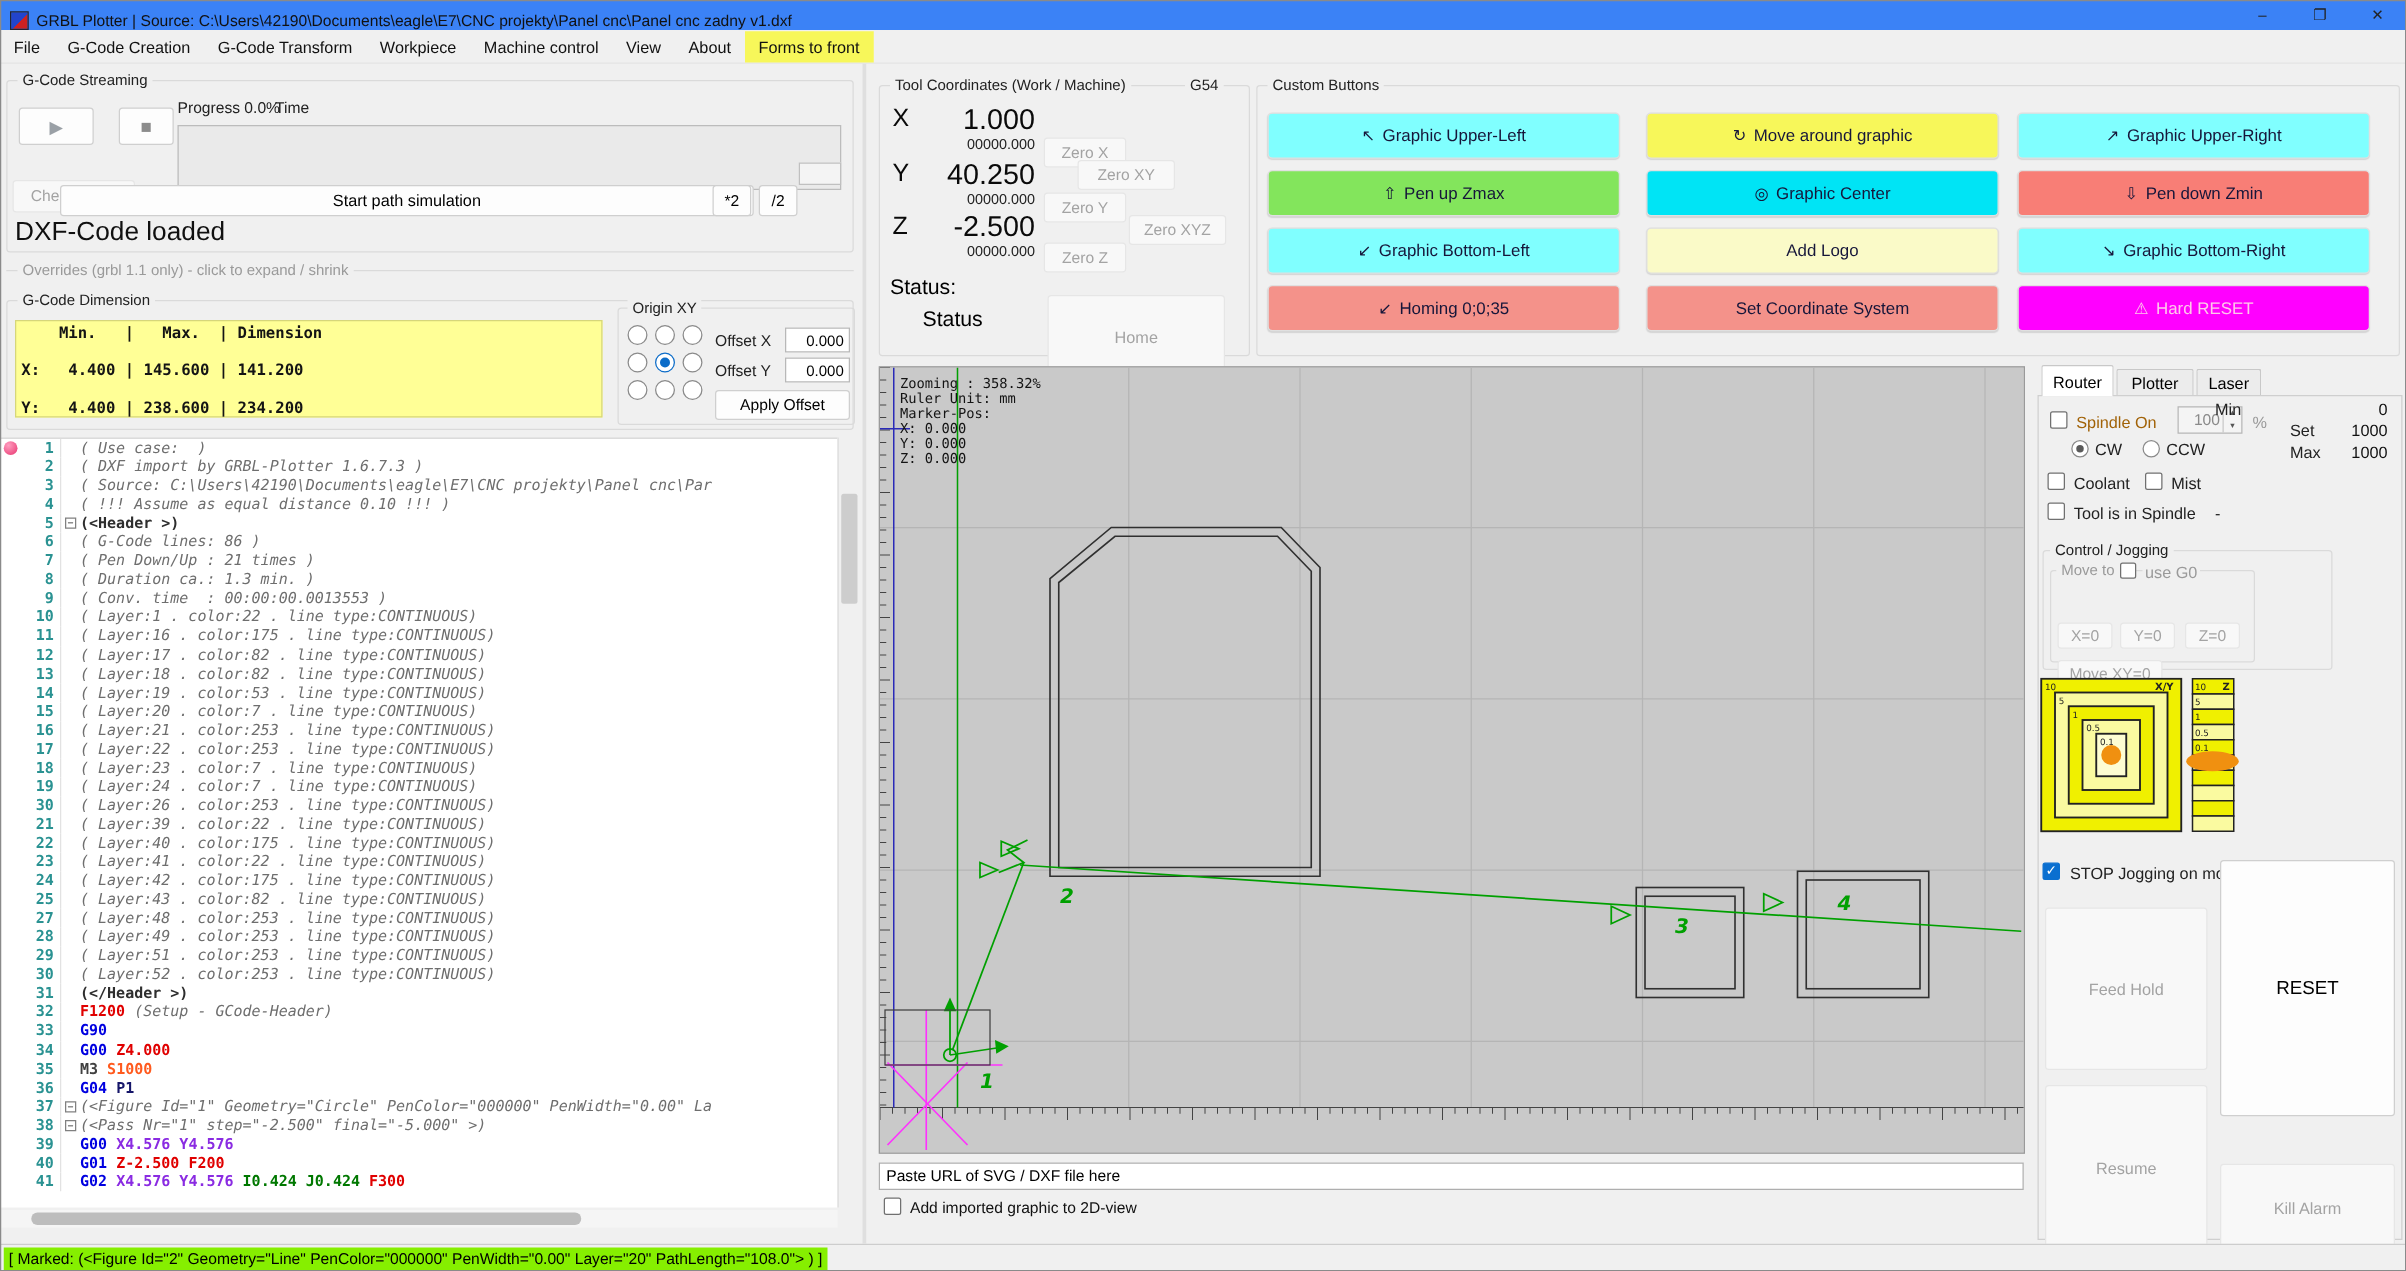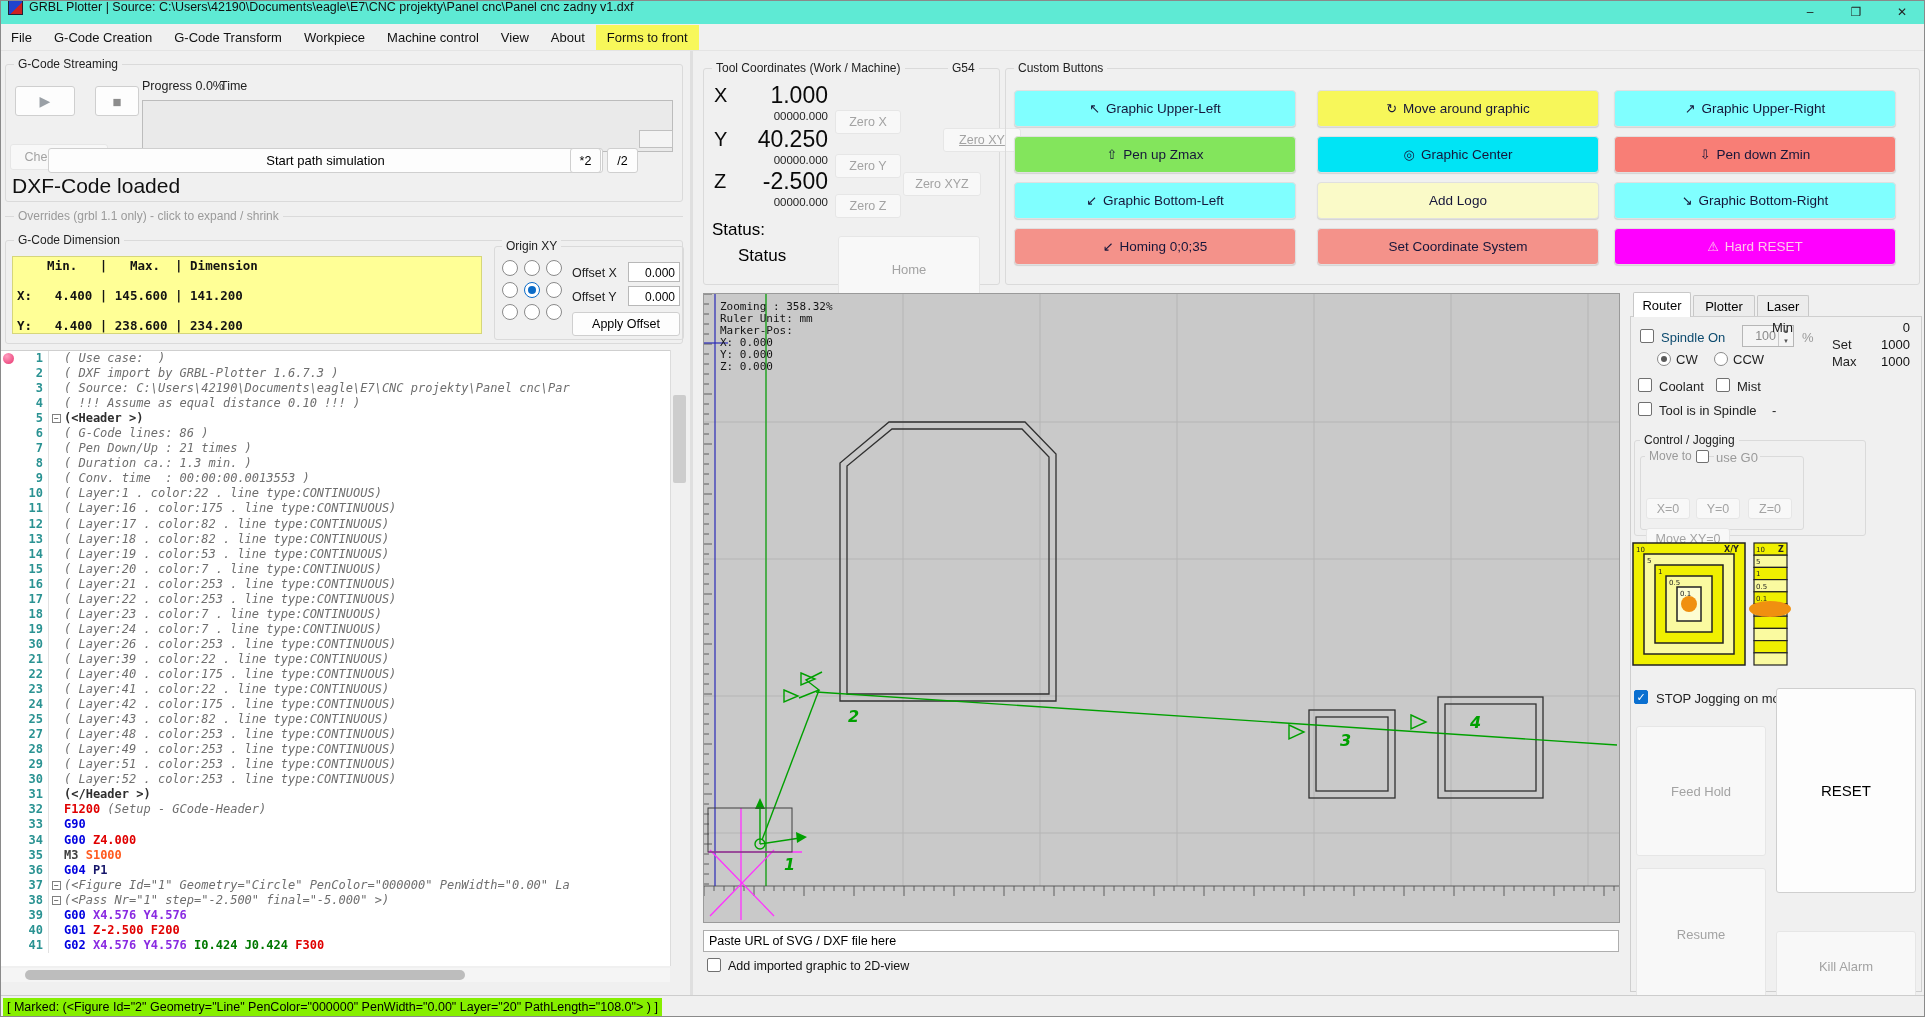--- a/index.html
+++ b/index.html
@@ -2,21 +2,21 @@
 <html><head>
 <meta charset="utf-8">
 <style>
   * { box-sizing: border-box; margin: 0; padding: 0; }
   html,body { width:1925px; height:1017px; }
   body { font-family:"Liberation Sans",sans-serif; font-size:12px; background:#f0f0f0; position:relative; overflow:hidden; color:#000; }
   .abs { position:absolute; }
   #frame { position:absolute; inset:0; border:1px solid #8a8a8a; pointer-events:none; z-index:99; }
 
   
-  #titlebar { left:0; top:0; width:1925px; height:24px; background:#5eead4; display:flex; align-items:flex-start; }
+  #titlebar { left:0; top:0; width:1925px; height:24px; background:#3b82f6; display:flex; align-items:flex-end; }
   #app-icon { width:15px; height:15px; margin:0 6px 0 8px; background:linear-gradient(135deg,#2244cc 55%,#cc2222 55%); border:1px solid #223; }
   #title-text { font-size:12.5px; color:#111; }
   #win-controls { position:absolute; right:0; top:0; height:24px; display:flex; }
   .win-btn { width:46px; height:24px; display:flex; align-items:center; justify-content:center; font-size:12px; color:#222; }
 
   
   #menubar { left:0; top:24px; width:1925px; height:27px; background:#f0f0f0; display:flex; align-items:center; border-bottom:1px solid #e4e4e4; }
   .menu-item { padding:5px 11px; font-size:13px; color:#111; }
   .menu-item.hl { background:#f7f75a; }
 
@@ -214,21 +214,21 @@
 <div id="splitter" class="abs"></div>
 
 <div class="grp" style="left:703px;top:68px;width:297px;height:217px;"></div>
 <span class="grp-label" style="left:712px;top:61px;">Tool Coordinates (Work / Machine)</span>
 <span class="grp-label" style="left:948px;top:61px;">G54</span>
 
 <span class="axis-letter" style="left:714px;top:84px;">X</span>
 <div class="coord-big" style="left:718px;top:82px;">1.000</div>
 <div class="coord-small" style="left:718px;top:110px;">00000.000</div>
 <div class="btn dis" style="left:835px;top:84px;width:66px;height:24px;">Zero X</div>
-<div class="btn dis" style="left:943px;top:102px;width:78px;height:24px;text-decoration:underline;">Zero XY</div>
+<div class="btn dis" style="left:862px;top:102px;width:78px;height:24px;">Zero XY</div>
 
 <span class="axis-letter" style="left:714px;top:128px;">Y</span>
 <div class="coord-big" style="left:718px;top:126px;">40.250</div>
 <div class="coord-small" style="left:718px;top:154px;">00000.000</div>
 <div class="btn dis" style="left:835px;top:128px;width:66px;height:24px;">Zero Y</div>
 <div class="btn dis" style="left:903px;top:146px;width:78px;height:24px;">Zero XYZ</div>
 
 <span class="axis-letter" style="left:714px;top:170px;">Z</span>
 <div class="coord-big" style="left:718px;top:168px;">-2.500</div>
 <div class="coord-small" style="left:718px;top:196px;">00000.000</div>
@@ -516,21 +516,21 @@
 <input id="url-input" class="abs" value="Paste URL of SVG / DXF file here" style="">
 <div class="cb" style="left:707px;top:958px;"></div>
 <span class="cb-label" style="left:728px;top:959px;">Add imported graphic to 2D-view</span>
 
 <div class="tab active" style="left:1633px;top:292px;width:58px;height:25px;">Router</div>
 <div class="tab" style="left:1693px;top:295px;width:62px;height:22px;">Plotter</div>
 <div class="tab" style="left:1757px;top:295px;width:52px;height:22px;">Laser</div>
 <div id="right-body" class="abs"></div>
 
 <div class="cb" style="left:1640px;top:329px;"></div>
-<span class="rlabel" style="left:1661px;top:330px;color:#0c4a6e;">Spindle On</span>
+<span class="rlabel" style="left:1661px;top:330px;color:#a16207;">Spindle On</span>
 <div id="spinner" class="abs">
   <div id="spin-val">100</div>
   <div id="spin-arrows">
       <span>▲</span>
       <span>▼</span>
     </div>
 </div>
 <span class="rlabel grey" style="left:1802px;top:330px;">%</span>
 
 <span class="rlabel" style="left:1772px;top:320px;">Min</span>

